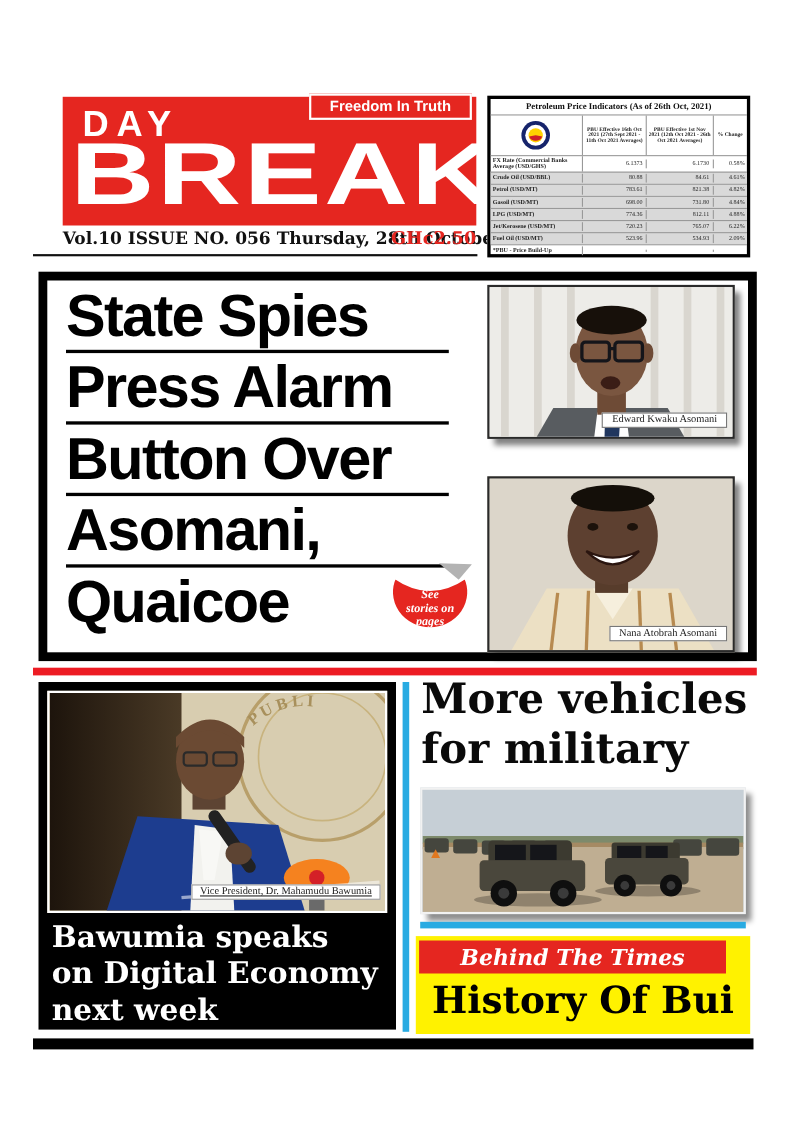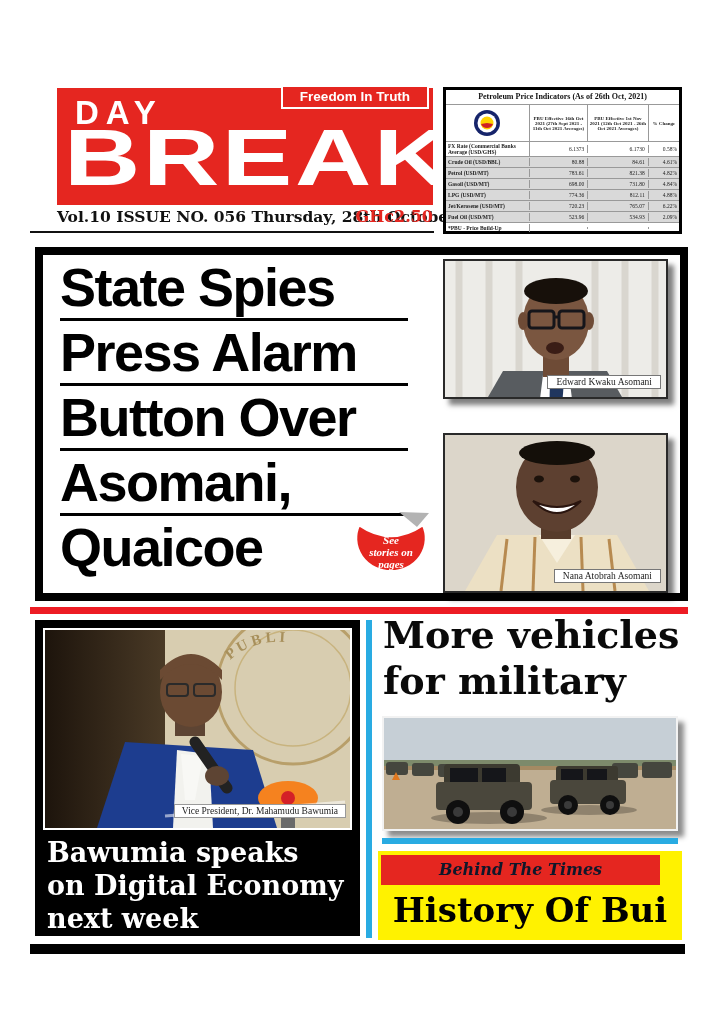--- a/index.html
+++ b/index.html
@@ -48,29 +48,29 @@
   .sticker { position:absolute; left:306px; top:256px; width:84px; height:76px; }
 
   
   .red-divider { position:absolute; left:30px; top:607px; width:658px; height:7px; background:#ed1c24; }
   .blue-vline { position:absolute; left:366px; top:620px; width:6px; height:318px; background:#29abe2; }
   .bottom-bar { position:absolute; left:30px; top:944px; width:655px; height:10px; background:#000; }
 
   
   .bl-box { position:absolute; left:35px; top:620px; width:325px; height:316px; background:#000; }
   .bw-photo { position:relative; margin:8px 8px 0 8px; height:202px; border:2px solid #fff; background:#cfc3a6; overflow:hidden; }
-  .bw-caption { position:absolute; right:4px; bottom:10px; background:#fff; border:1px solid #999; padding:1px 7px; font-size:9.5px; color:#222; white-space:nowrap; }
+  .bw-caption { position:absolute; right:4px; bottom:10px; background:#fff; border:1px solid #999; padding:1px 7px; font-size:9.5px; color:#222; white-space:nowrap;text-decoration:underline; }
   .bl-headline { padding:6px 12px 0 12px; color:#fff; font-family:"DejaVu Serif",serif; font-weight:bold; font-size:27px; line-height:33px; }
 
   
   .tr-headline { position:absolute; left:383px; top:612px; width:302px; font-family:"DejaVu Serif",serif; font-weight:bold; font-size:38px; line-height:46px; color:#0a0a0a; }
   .jeep-photo { position:absolute; left:382px; top:716px; width:296px; height:115px; border:2px solid #f2f2f2; box-shadow:6px 6px 5px rgba(0,0,0,.45); background:#c6cfd6; overflow:hidden; }
   .cyan-strip { position:absolute; left:382px; top:838px; width:296px; height:6px; background:#29abe2; }
   .feature-box { position:absolute; left:378px; top:851px; width:304px; height:89px; background:#fff200; }
-  .kicker { margin:4px 22px 0 3px; height:30px; background:#e52620; color:#0f172a; font-family:"DejaVu Serif",serif; font-weight:bold; font-style:italic; font-size:16px; text-align:center; line-height:30px; }
+  .kicker { margin:4px 22px 0 3px; height:30px; background:#e52620; color:#ffffff; font-family:"DejaVu Serif",serif; font-weight:bold; font-style:italic; font-size:20px; text-align:center; line-height:30px; }
   .feature-head { text-align:center; font-family:"DejaVu Serif",serif; font-weight:bold; font-size:34px; line-height:50px; color:#000; letter-spacing:0px; }
 
   svg { display:block; }
 </style>
 </head>
 <body>
 
 <div id="page">
 
   <div class="masthead-box">

